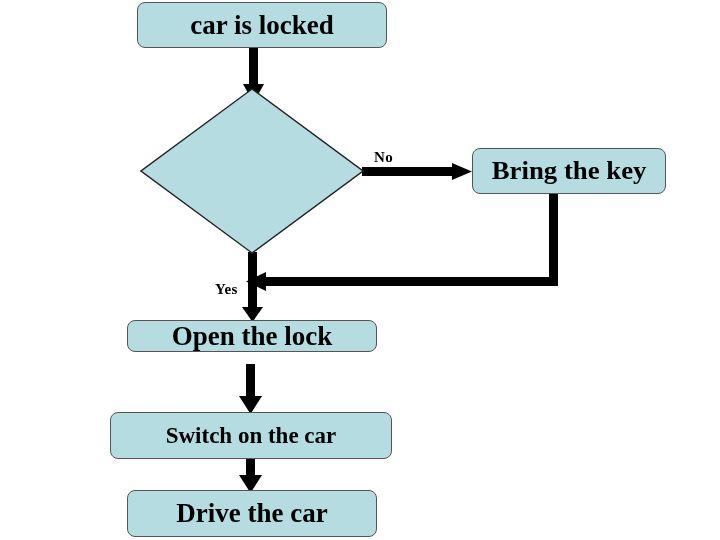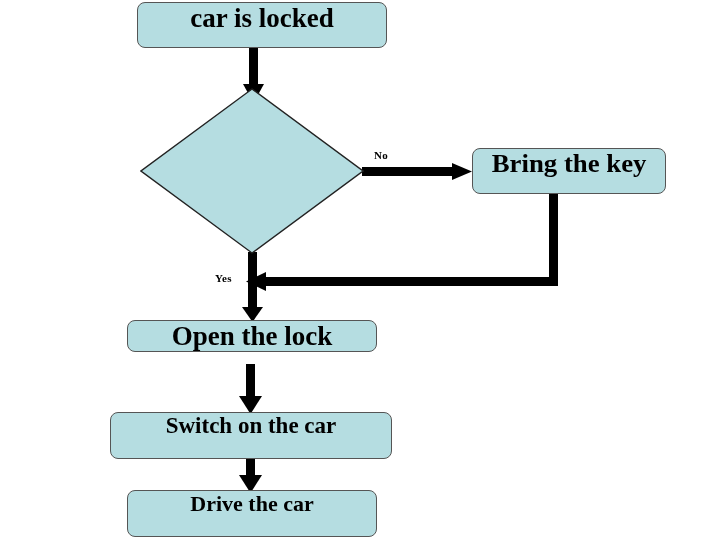--- a/index.html
+++ b/index.html
@@ -20,20 +20,21 @@
     width: 720px;
     height: 540px;
   }
   .node {
     position: absolute;
     box-sizing: border-box;
     background: #b5dde1;
     border: 1px solid #555555;
     border-radius: 8px;
     display: flex;
+    align-items: center;
     justify-content: center;
     color: #000000;
     font-weight: bold;
     font-family: "Liberation Serif", "DejaVu Serif", serif;
     white-space: nowrap;
     z-index: 3;
   }
   #node-start {
     left: 137px; top: 2px;
     width: 250px; height: 46px;
@@ -50,21 +51,21 @@
     font-size: 27px;
   }
   #node-switch {
     left: 110px; top: 412px;
     width: 282px; height: 47px;
     font-size: 23px;
   }
   #node-drive {
     left: 127px; top: 490px;
     width: 250px; height: 47px;
-    font-size: 22px;
+    font-size: 27px;
   }
   #node-bring .node-text {
     
     transform: scaleX(1.03);
   }
   .decision-wrap {
     position: absolute;
     left: 140px; top: 88px;
     width: 224px; height: 166px;
     z-index: 2;
@@ -86,30 +87,30 @@
     font-size: 26px;
     line-height: 1.28;
     color: #000000;
     text-align: center;
     pointer-events: none;
   }
   .edge-label {
     position: absolute;
     font-family: "Liberation Serif", "DejaVu Serif", serif;
     font-weight: bold;
-    font-size: 11px;
+    font-size: 15px;
     color: #000000;
     z-index: 4;
     letter-spacing: 0.3px;
   }
   #label-no {
     left: 374px; top: 149px;
   }
   #label-yes {
-    left: 215px; top: 272px; font-family: Liberation Serif, serif;
+    left: 215px; top: 281px; font-family: Liberation Serif, serif;
   }
 </style>
 </head>
 <body>
 
 <svg id="canvas" viewBox="0 0 720 540" width="720" height="540" xmlns="http://www.w3.org/2000/svg">
 
   <g>
     <rect x="249" y="48" width="9" height="40" fill="#000000"></rect>
     <polygon points="243,84 264,84 253.5,103" fill="#000000"></polygon>

